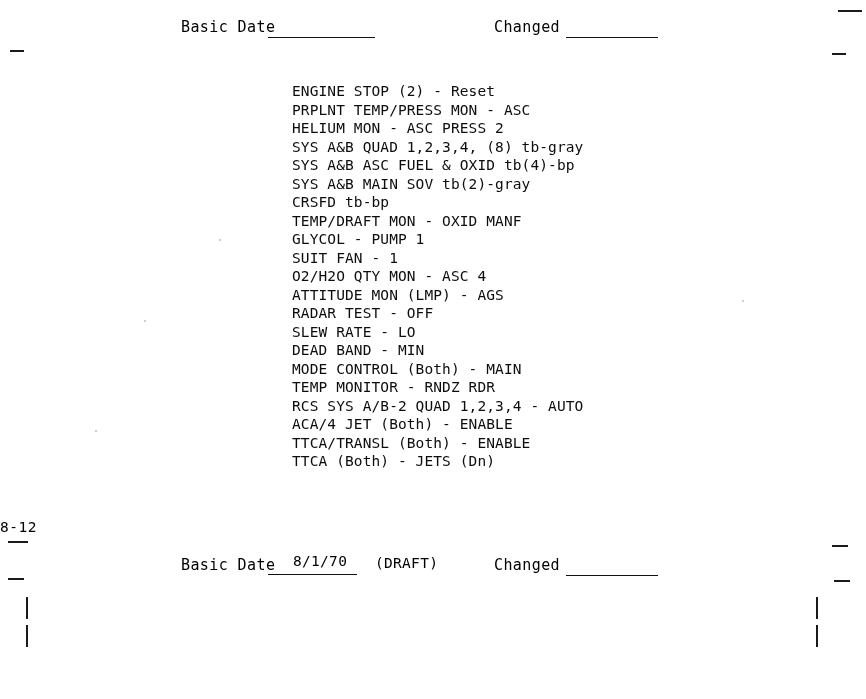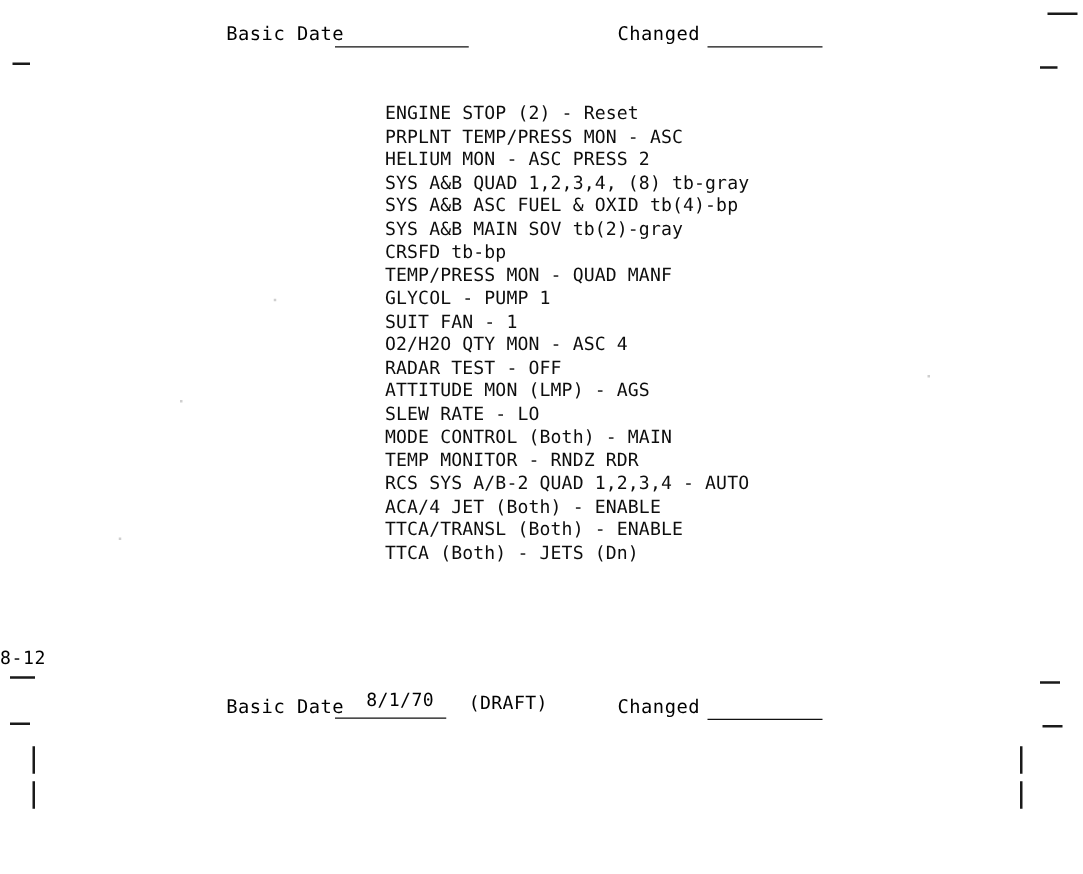--- a/index.html
+++ b/index.html
@@ -61,21 +61,21 @@
     left: 566px;
     top: 19px;
     width: 92px;
     height: 0;
     border-bottom: 1.6px solid #111;
   }
 
   
   .checklist {
     position: absolute;
-    left: 308px;
+    left: 292px;
     top: 82px;
     width: 420px;
   }
   .checklist-line {
     font-family: "DejaVu Sans Mono", monospace;
     font-size: 14.5px;
     line-height: 18.5px;
     white-space: pre;
     letter-spacing: 0.1px;
     color: #0d0d0d;
@@ -175,27 +175,28 @@
   </div>
 
   <div class="checklist">
     <div class="checklist-line">ENGINE STOP (2) - Reset</div>
     <div class="checklist-line">PRPLNT TEMP/PRESS MON - ASC</div>
     <div class="checklist-line">HELIUM MON - ASC PRESS 2</div>
     <div class="checklist-line">SYS A&amp;B QUAD 1,2,3,4, (8) tb-gray</div>
     <div class="checklist-line">SYS A&amp;B ASC FUEL &amp; OXID tb(4)-bp</div>
     <div class="checklist-line">SYS A&amp;B MAIN SOV tb(2)-gray</div>
     <div class="checklist-line">CRSFD tb-bp</div>
-    <div class="checklist-line">TEMP/PRESS MON - QUAD MANF</div>
+    <div class="checklist-line">TEMP/DRAFT MON - OXID MANF</div>
     <div class="checklist-line">GLYCOL - PUMP 1</div>
     <div class="checklist-line">SUIT FAN - 1</div>
     <div class="checklist-line">O2/H2O QTY MON - ASC 4</div>
+    <div class="checklist-line">ATTITUDE MON (LMP) - AGS</div>
     <div class="checklist-line">RADAR TEST - OFF</div>
-    <div class="checklist-line">ATTITUDE MON (LMP) - AGS</div>
     <div class="checklist-line">SLEW RATE - LO</div>
+    <div class="checklist-line">DEAD BAND - MIN</div>
     <div class="checklist-line">MODE CONTROL (Both) - MAIN</div>
     <div class="checklist-line">TEMP MONITOR - RNDZ RDR</div>
     <div class="checklist-line">RCS SYS A/B-2 QUAD 1,2,3,4 - AUTO</div>
     <div class="checklist-line">ACA/4 JET (Both) - ENABLE</div>
     <div class="checklist-line">TTCA/TRANSL (Both) - ENABLE</div>
     <div class="checklist-line">TTCA (Both) - JETS (Dn)</div>
   </div>
 
   <div class="page-number">8-12</div>
 

